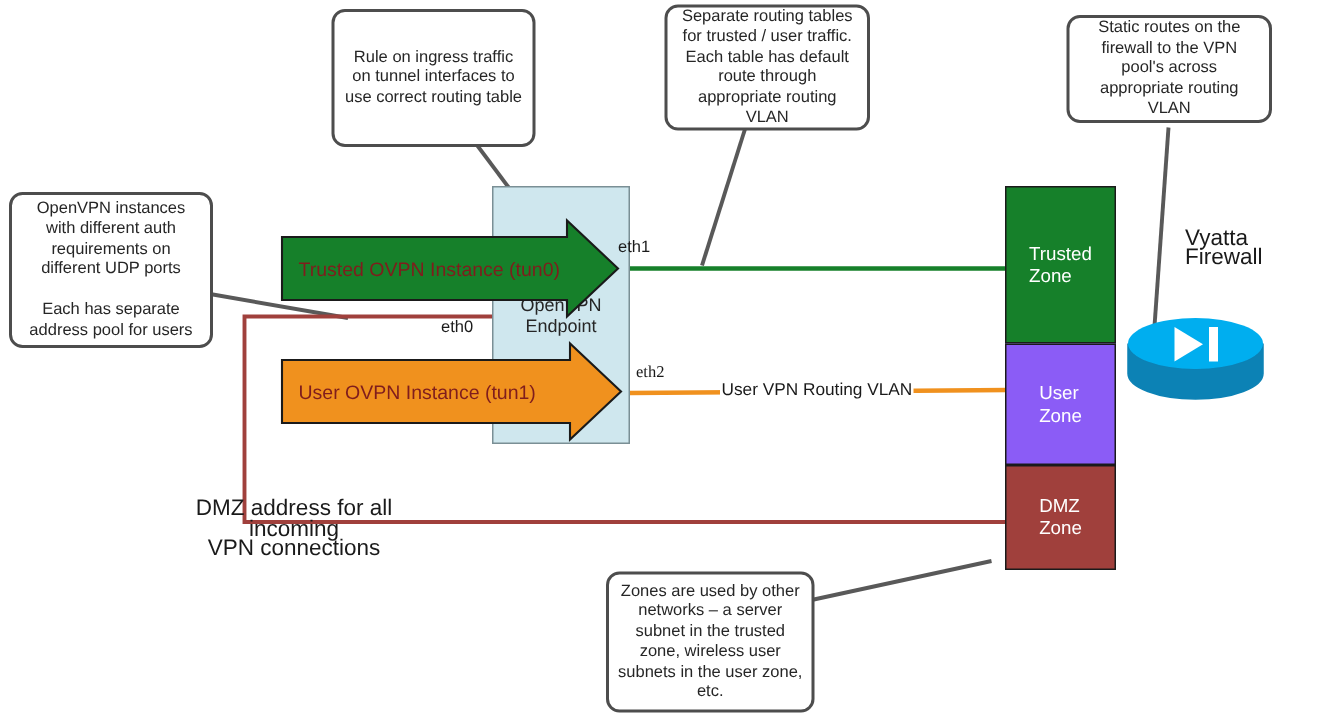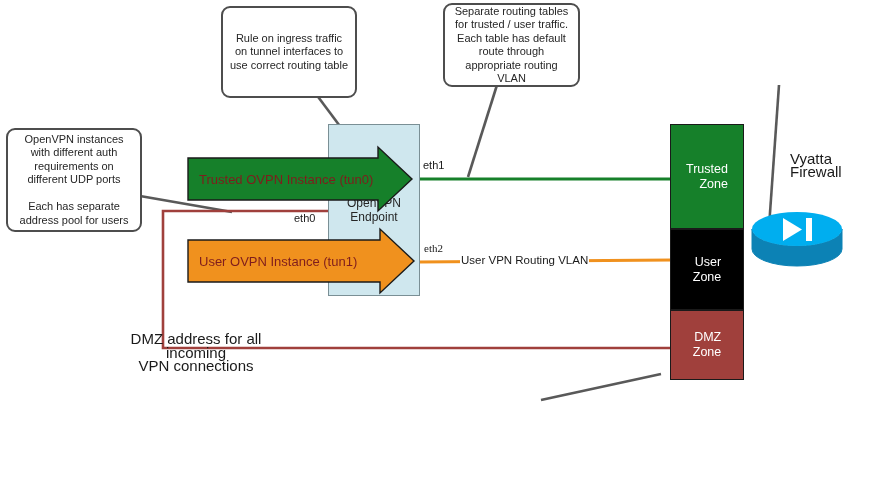--- a/index.html
+++ b/index.html
@@ -37,21 +37,21 @@
     box-sizing:border-box;
     border:1.5px solid #1a1a1a;
   }
   .zone{
     position:absolute;
     box-sizing:border-box;
     border:1px solid #1a1a1a;
     color:#ffffff;
     font-size:12.5px;
     line-height:15px;
-    text-align:right;
+    text-align:left;
     display:flex;
     align-items:center;
     justify-content:center;
     white-space:pre-line;
   }
 
   
   .endpoint-box{
     position:absolute;
     box-sizing:border-box;
@@ -119,34 +119,34 @@
   <svg class="layer" viewBox="0 0 882 481">
 
     <polygon points="188,158 378,158 378,147 412,179 378,211 378,200 188,200" fill="#16802a" stroke="#1a1a1a" stroke-width="1.4"></polygon>
 
     <polygon points="188,240 380,240 380,229 414,261 380,293 380,282 188,282" fill="#f0911e" stroke="#1a1a1a" stroke-width="1.4"></polygon>
   </svg>
 
   <div class="arrow-label" style="left:188px;top:158px;width:195px;height:42px;">Trusted OVPN Instance (tun0)</div>
   <div class="arrow-label" style="left:188px;top:240px;width:195px;height:42px;">User OVPN Instance (tun1)</div>
 
-  <div class="txt txt-eth" style="left:423px;top:159px;">eth1</div>
+  <div class="txt txt-eth" style="left:412px;top:159px;">eth1</div>
   <div class="txt txt-eth" style="left:294px;top:212px;">eth0</div>
   <div class="txt txt-eth" style="left:424px;top:242px;font-family:Liberation Serif, serif;">eth2</div>
 
-  <div class="txt txt-vlan" style="left:460px;top:254px;">User VPN Routing VLAN</div>
+  <div class="txt txt-vlan" style="left:480px;top:254px;">User VPN Routing VLAN</div>
 
   <div class="txt txt-dmz" style="left:106px;top:332px;width:180px;">DMZ address for all incoming
 VPN connections</div>
 
   <div class="zonecol" style="left:670px;top:124px;width:74px;height:256px;"></div>
 
   <div class="zone" style="left:670px;top:124px;width:74px;height:105px;background:#16802a;">Trusted
 Zone</div>
-  <div class="zone" style="left:670px;top:229px;width:74px;height:81px;background:#000000;">User
+  <div class="zone" style="left:670px;top:229px;width:74px;height:81px;background:#8b5cf6;">User
 Zone</div>
   <div class="zone" style="left:670px;top:310px;width:74px;height:70px;background:#a0403c;">DMZ
 Zone</div>
 
   <svg class="layer" viewBox="0 0 882 481">
 
     <path d="M752,249 a45,17 0 0,0 90,0 l0,-20 a45,17 0 0,1 -90,0 z" fill="#0c82b5" stroke="#0c82b5" stroke-width="1"></path>
 
     <ellipse cx="797" cy="229" rx="45" ry="17" fill="#00aeef"></ellipse>
 
@@ -164,15 +164,21 @@
   </div>
 
   <div class="callout" style="left:221px;top:6px;width:136px;height:92px;">
     <span>Rule on ingress traffic on tunnel interfaces to use correct routing table</span>
   </div>
 
   <div class="callout" style="left:443px;top:3px;width:137px;height:84px;">
     <span>Separate routing tables for trusted / user traffic. Each table has default route through appropriate routing VLAN</span>
   </div>
 
+  <div class="callout" style="left:711px;top:10px;width:137px;height:72px;">
+    <span>Static routes on the firewall to the VPN pool's across appropriate routing VLAN</span>
+  </div>
 
+  <div class="callout" style="left:404px;top:381px;width:139px;height:94px;">
+    <span>Zones are used by other networks – a server subnet in the trusted zone, wireless user subnets in the user zone, etc.</span>
+  </div>
 
 </div>
 
 </body></html>

